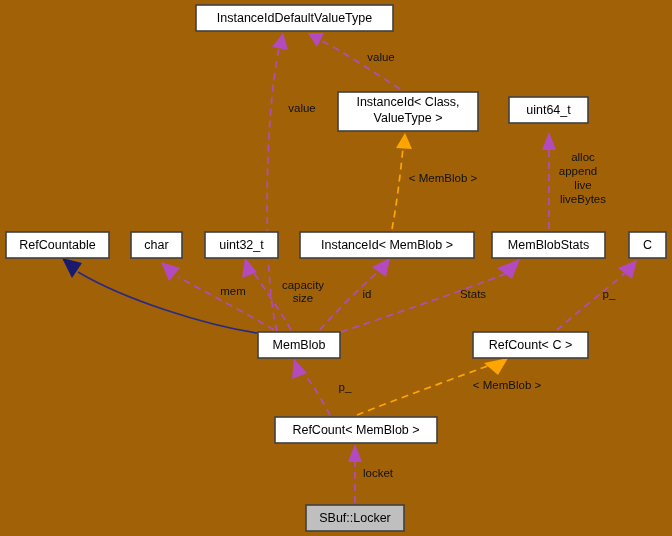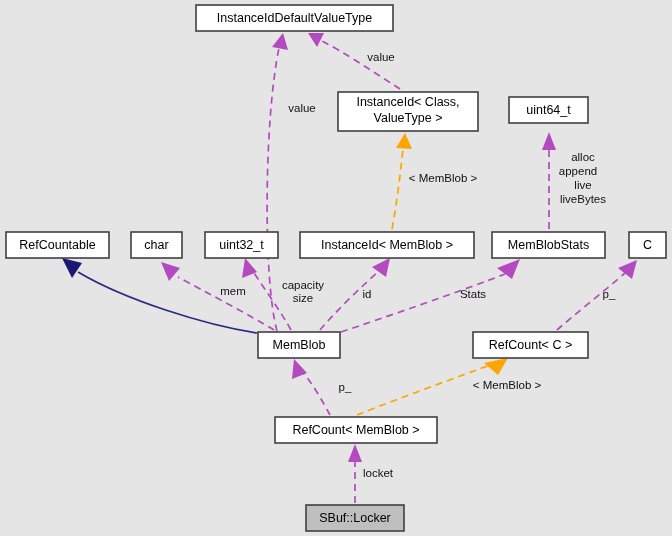--- a/index.html
+++ b/index.html
@@ -4,21 +4,21 @@
 <style>
   html, body {
     margin: 0;
     padding: 0;
     background: #ffffff;
   }
   #diagram-root {
     position: relative;
     width: 672px;
     height: 536px;
-    background: #e5e5e5;
+    background: #a16207;
     font-family: "Liberation Sans", sans-serif;
     overflow: hidden;
   }
   svg#uml-canvas {
     position: absolute;
     left: 0;
     top: 0;
     width: 672px;
     height: 536px;
     display: block;

